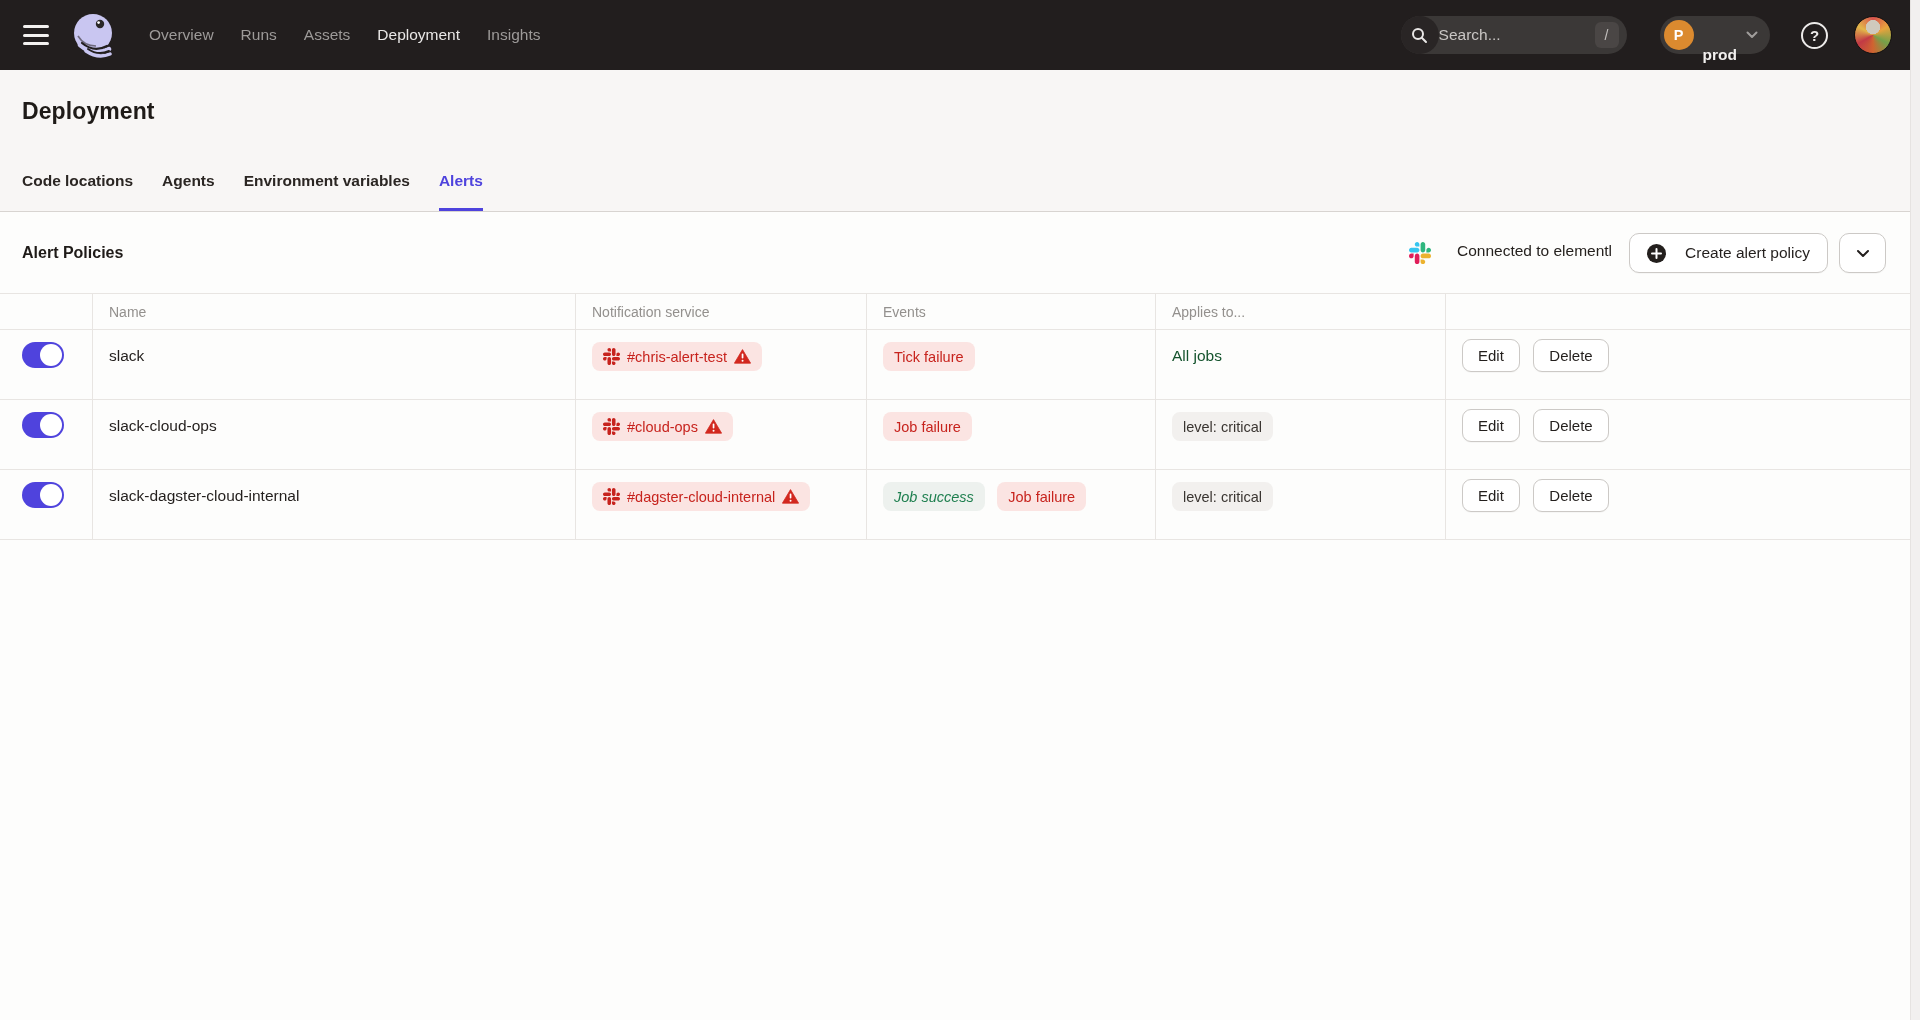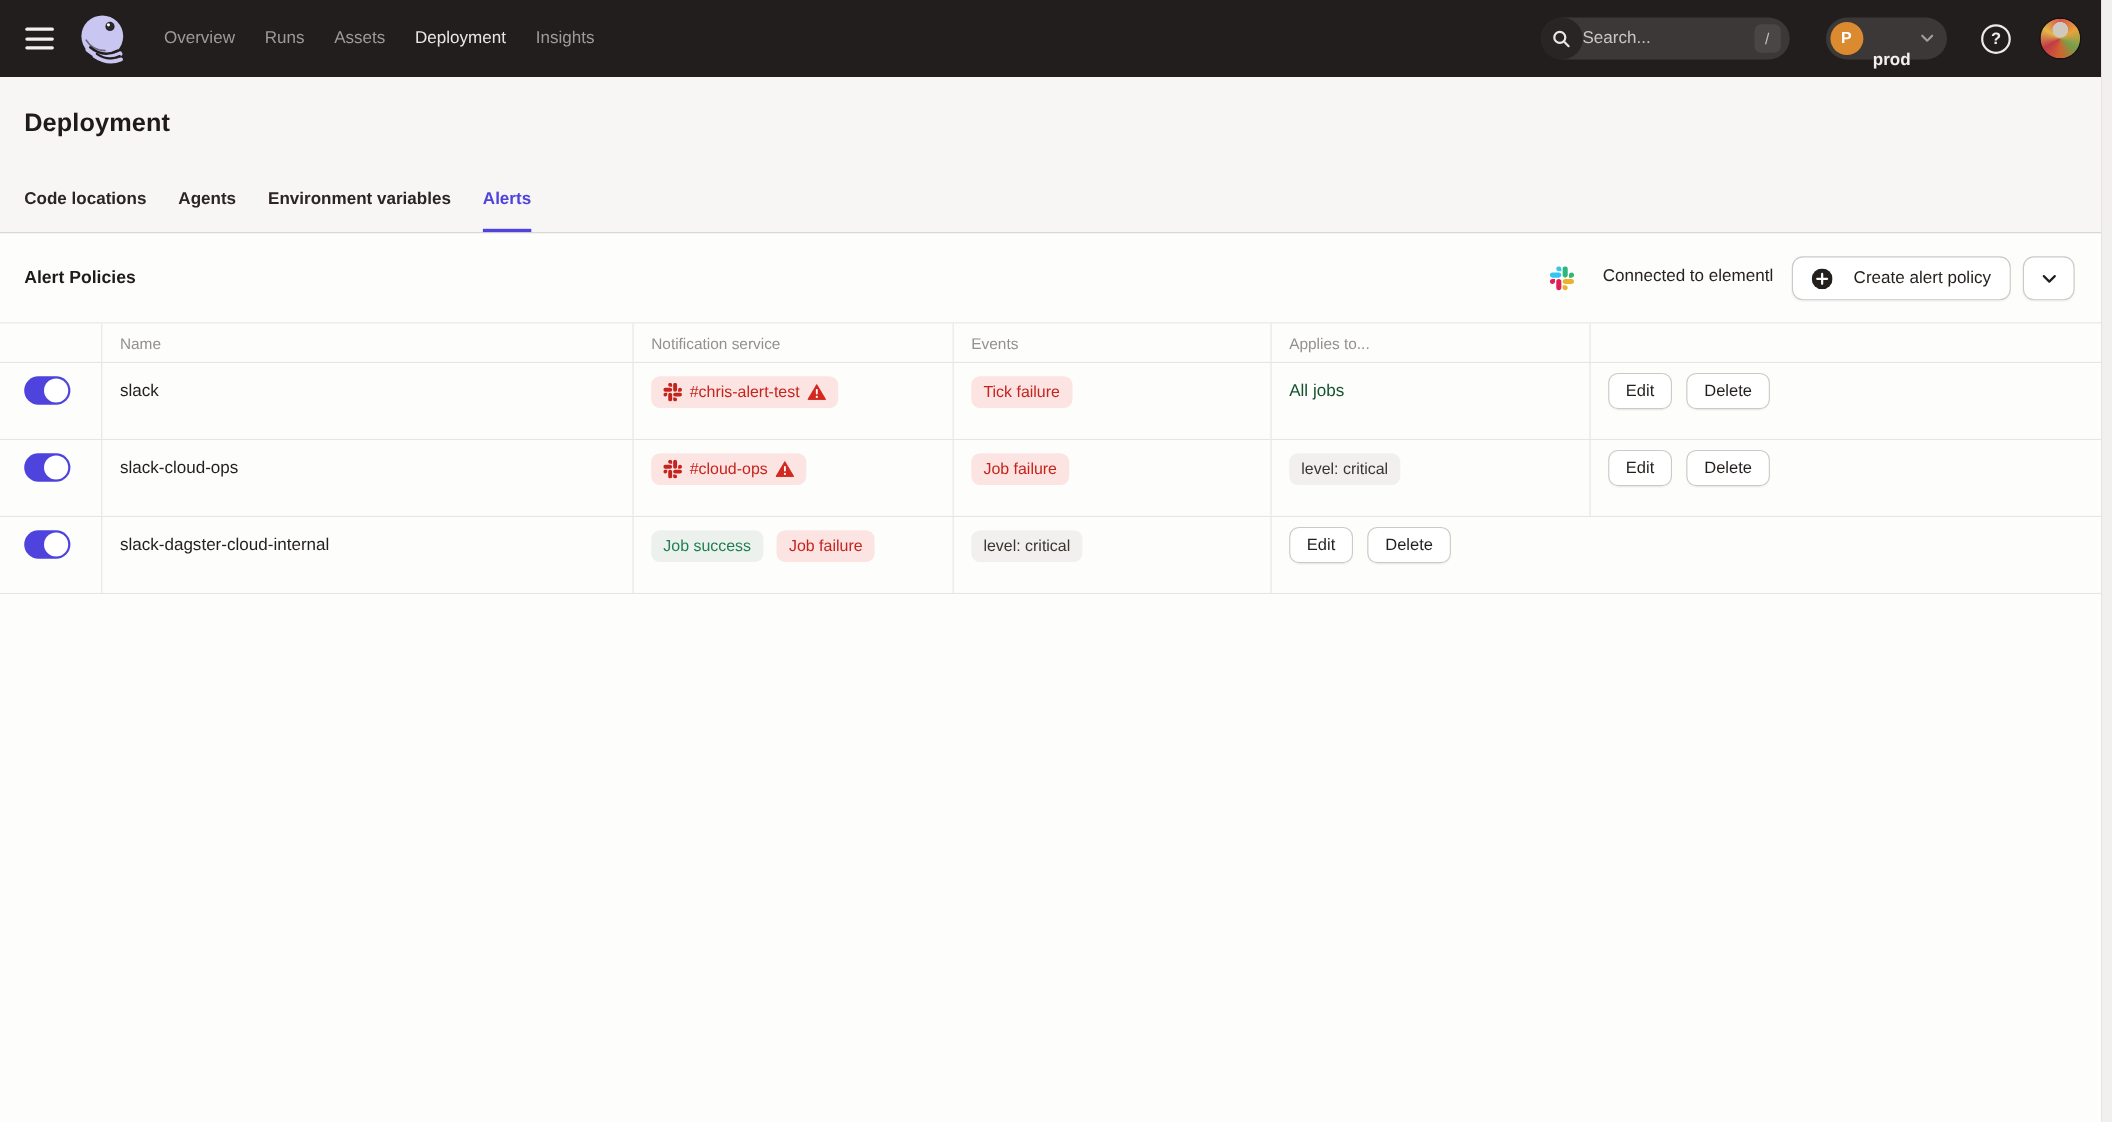--- a/index.html
+++ b/index.html
@@ -57,21 +57,21 @@
   .cell { padding:0 16px; border-left:1px solid #e8e5e2; }
   .cell:first-child { border-left:none; }
   .head .cell { display:flex; align-items:center; font-size:14px; color:#93908d; }
   .body .cell { padding-top:12px; }
   .toggle-cell { padding-left:22px; padding-top:14px; }
   .toggle { width:42px; height:26px; border-radius:13px; background:#4f43dd; position:relative; cursor:pointer; }
   .toggle::after { content:""; position:absolute; top:2px; right:2px; width:22px; height:22px; border-radius:50%; background:#fff; }
   .name-cell { font-size:15.5px; color:#231f1d; padding-top:17px !important; }
   .chip { display:inline-flex; align-items:center; gap:7px; height:29px; padding:0 11px; border-radius:8px; font-size:14.5px; }
   .chip.error { background:#fbe4e2; color:#c7231d; }
-  .chip.success { background:#edf1ee; color:#1e7f4f; }
+  .chip.success { background:#edf1ee; color:#1e7f4f;font-style:italic; }
   .chip.neutral { background:#f2f0ee; color:#3a3531; }
   .chip + .chip { margin-left:8px; }
   .plain-val { font-size:15.5px; color:#14532d; padding-top:5px; display:inline-block; }
   .actions-cell { padding-top:9px !important; }
   .row-btn { padding:7px 15px; font-size:15px; color:#231f1d; border-radius:9px; }
   .row-btn + .row-btn { margin-left:9px; }
   svg { display:block; }
 </style>
 </head>
 <body>
@@ -245,20 +245,36 @@
           <button class="btn row-btn">Delete</button>
         </div>
       </div>
 
       <div class="trow body">
         <div class="cell toggle-cell">
             <div class="toggle"></div>
           </div>
         <div class="cell name-cell">slack-dagster-cloud-internal</div>
         <div class="cell">
+          <span class="chip error">
+            <svg width="17" height="17" viewBox="0 0 122.8 122.8" fill="#c7231d">
+              <path d="M25.8 77.6c0 7.1-5.8 12.9-12.9 12.9S0 84.7 0 77.6s5.8-12.9 12.9-12.9h12.9v12.9zM32.3 77.6c0-7.1 5.8-12.9 12.9-12.9s12.9 5.8 12.9 12.9v32.3c0 7.1-5.8 12.9-12.9 12.9s-12.9-5.8-12.9-12.9V77.6z"></path>
+                <path d="M45.2 25.8c-7.1 0-12.9-5.8-12.9-12.9S38.1 0 45.2 0s12.9 5.8 12.9 12.9v12.9H45.2zM45.2 32.3c7.1 0 12.9 5.8 12.9 12.9s-5.8 12.9-12.9 12.9H12.9C5.8 58.1 0 52.3 0 45.2s5.8-12.9 12.9-12.9h32.3z"></path>
+                <path d="M97 45.2c0-7.1 5.8-12.9 12.9-12.9s12.9 5.8 12.9 12.9-5.8 12.9-12.9 12.9H97V45.2zM90.5 45.2c0 7.1-5.8 12.9-12.9 12.9s-12.9-5.8-12.9-12.9V12.9C64.7 5.8 70.5 0 77.6 0s12.9 5.8 12.9 12.9v32.3z"></path>
+                <path d="M77.6 97c7.1 0 12.9 5.8 12.9 12.9s-5.8 12.9-12.9 12.9-12.9-5.8-12.9-12.9V97h12.9zM77.6 90.5c-7.1 0-12.9-5.8-12.9-12.9s5.8-12.9 12.9-12.9h32.3c7.1 0 12.9 5.8 12.9 12.9s-5.8 12.9-12.9 12.9H77.6z"></path>
+            </svg>
+            <span>#dagster-cloud-internal</span>
+            <svg width="17" height="15" viewBox="0 0 17 15">
+                <path d="M8.5 0.6 L16.6 14.2 H0.4 Z" fill="#d2281f" stroke="#d2281f" stroke-width="0.8" stroke-linejoin="round"></path>
+                <rect x="7.7" y="4.6" width="1.7" height="5" rx="0.8" fill="#fff"></rect>
+                <circle cx="8.55" cy="11.8" r="1" fill="#fff"></circle>
+              </svg>
+          </span>
+        </div>
+        <div class="cell">
           <span class="chip success">Job success</span>
           <span class="chip error">Job failure</span>
         </div>
         <div class="cell"><span class="chip neutral">level: critical</span></div>
         <div class="cell actions-cell">
           <button class="btn row-btn">Edit</button>
           <button class="btn row-btn">Delete</button>
         </div>
       </div>
 

